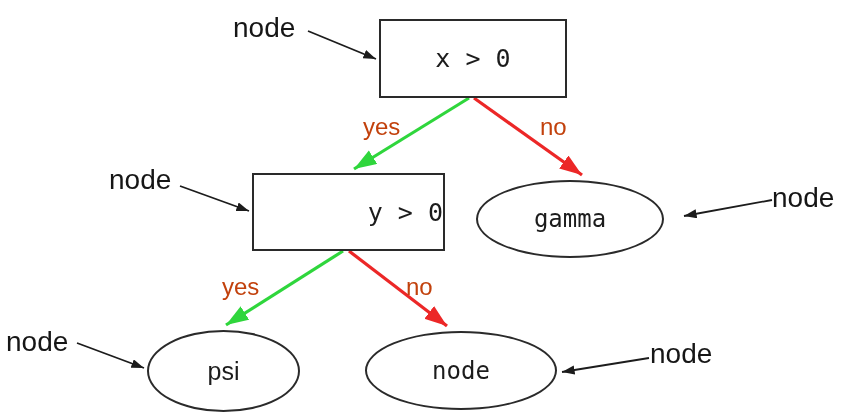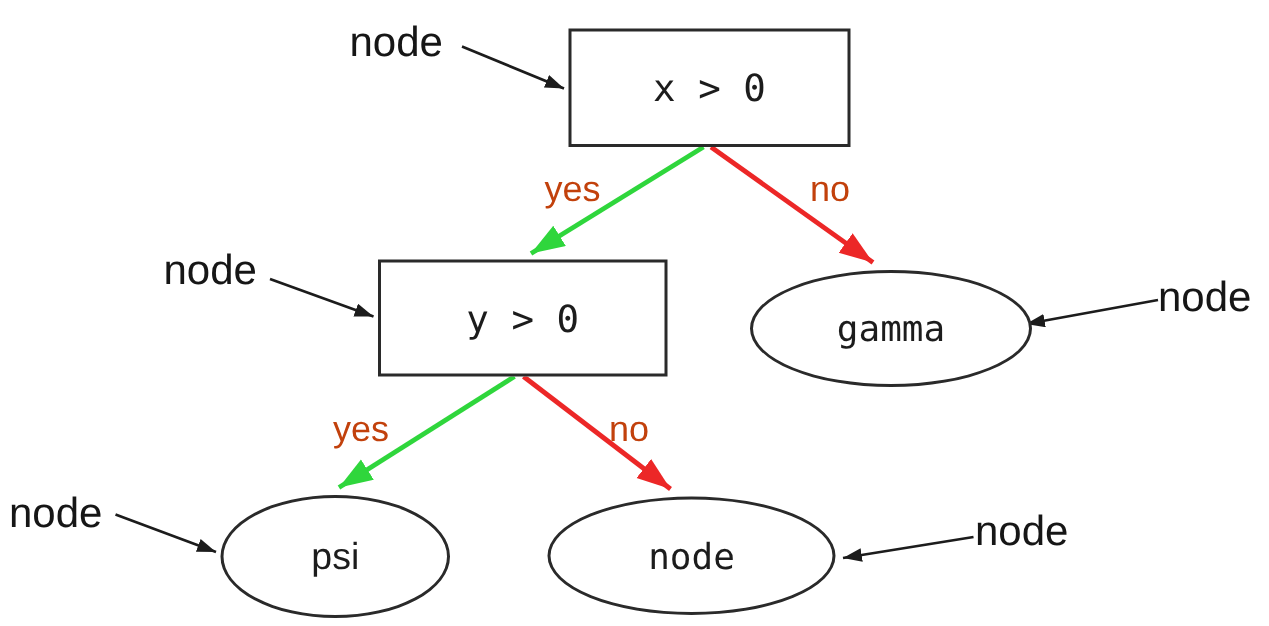--- a/index.html
+++ b/index.html
@@ -88,25 +88,25 @@
     <line x1="180" y1="186" x2="249" y2="211" stroke-width="1.8" marker-end="url(#ah-black)" stroke="#1C1C1C"></line>
     <line x1="772" y1="200" x2="684" y2="216" stroke-width="1.8" marker-end="url(#ah-black)" stroke="#1C1C1C"></line>
     <line x1="77" y1="343" x2="144" y2="368" stroke-width="1.8" marker-end="url(#ah-black)" stroke="#1C1C1C"></line>
     <line x1="649" y1="358" x2="562" y2="372" stroke-width="1.8" marker-end="url(#ah-black)" stroke="#1C1C1C"></line>
   </svg>
 
   <div class="node-box rect-node" style="left:379px; top:19px; width:188px; height:79px;text-align:center;">
     <span>x &gt; 0</span>
   </div>
 
-  <div class="node-box rect-node" style="left:252px; top:173px; width:193px; height:78px;">
+  <div class="node-box rect-node" style="left:252px; top:173px; width:193px; height:78px;justify-content:flex-end;">
     <span>y &gt; 0</span>
   </div>
 
-  <div class="node-box ellipse-node" style="left:500px; top:180px; width:188px; height:78px;text-align:center;">
+  <div class="node-box ellipse-node" style="left:476px; top:180px; width:188px; height:78px;text-align:center;">
     <span>gamma</span>
   </div>
 
   <div class="node-box ellipse-node sans-label" style="left:147px; top:330px; width:153px; height:82px;">
     <span>psi</span>
   </div>
 
   <div class="node-box ellipse-node" style="left:365px; top:331px; width:192px; height:79px;">
     <span>node</span>
   </div>

